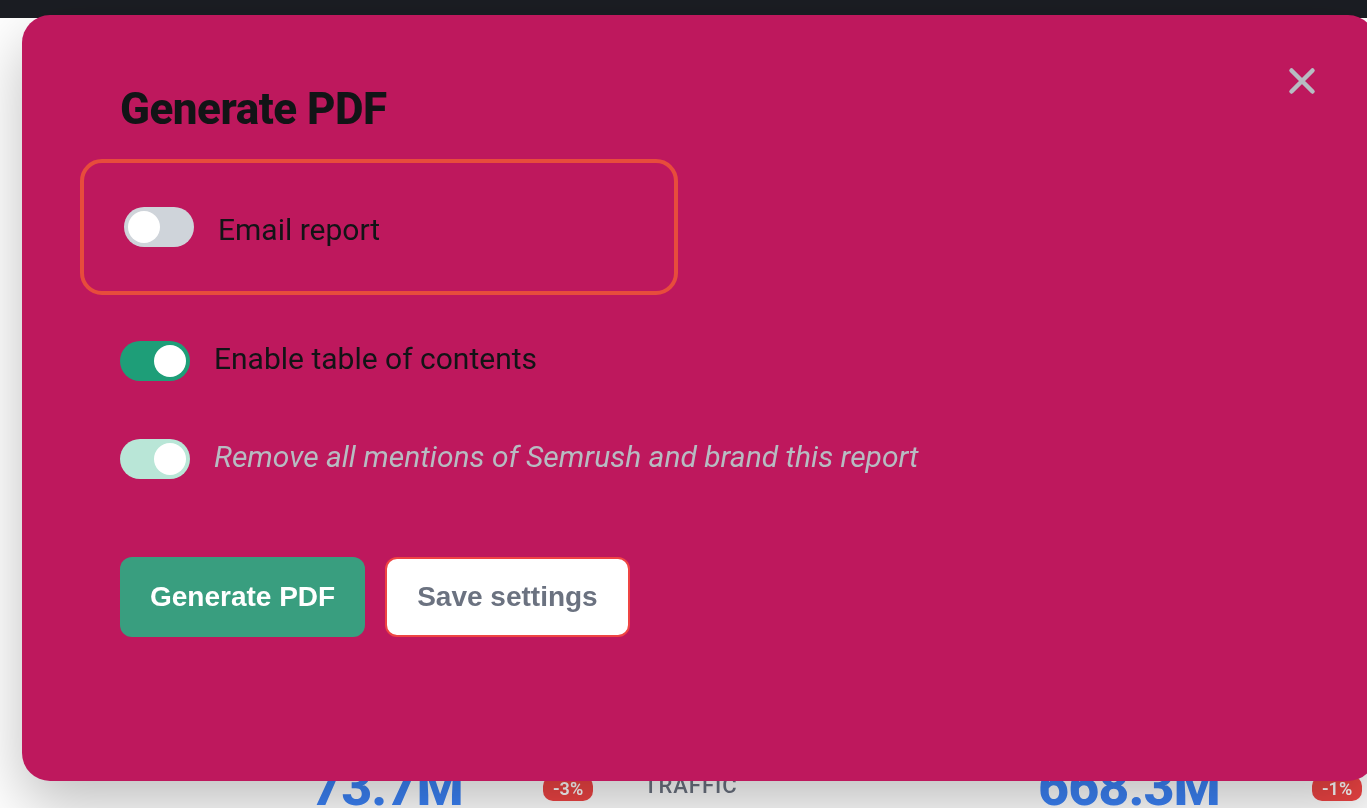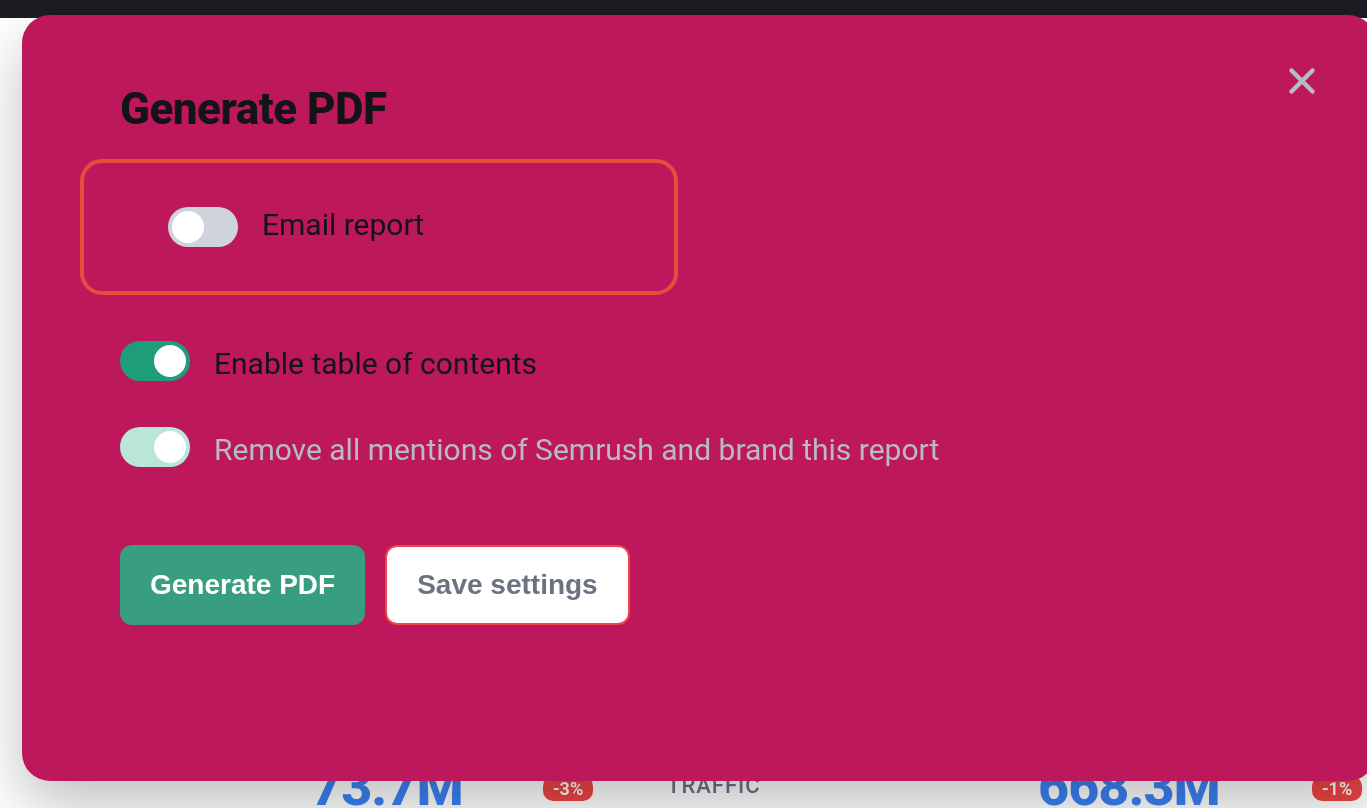--- a/index.html
+++ b/index.html
@@ -23,21 +23,21 @@
     position: absolute; left: 311px; bottom: -10px;
     font-size: 54px; font-weight: 800; color: #3b82f6; letter-spacing: -1px;
   }
   .page-bg .bottom .badge1 {
     position: absolute; left: 543px; bottom: 7px;
     background: #ef4444; color: #fff; font-size: 18px; font-weight: 600;
     padding: 2px 10px; border-radius: 10px;
   }
   .page-bg .bottom .label {
     position: absolute; left: 644px; bottom: 10px;
-    font-size: 22px; font-weight: 500; color: #6b7280; letter-spacing: 1px; margin-left: 23px;
+    font-size: 22px; font-weight: 500; color: #6b7280; letter-spacing: 1px;
   }
   .page-bg .bottom .val2 {
     position: absolute; left: 1038px; bottom: -10px;
     font-size: 54px; font-weight: 800; color: #3b82f6; letter-spacing: -1px;
   }
   .page-bg .bottom .badge2 {
     position: absolute; left: 1312px; bottom: 7px;
     background: #ef4444; color: #fff; font-size: 18px; font-weight: 600;
     padding: 2px 10px; border-radius: 10px;
   }
@@ -66,28 +66,27 @@
   }
 
   .highlight-box {
     border: 4px solid #e74c3c; border-radius: 22px;
     padding: 28px 0 28px 0;
     margin-left: -40px;
     width: 598px;
   }
 
   .opt-row {
-    display: flex; align-items: flex-start; gap: 24px;
+    display: flex; align-items: flex-end; gap: 24px;
     padding: 16px 0 16px 40px;
-    margin-left: 44px;
   }
   .opt-row + .opt-row { margin-top: 28px; }
 
-  .opt-row-single { padding-left: 0; margin-top: 46px; display:flex; align-items:flex-end; gap:24px; }
-  .opt-row-single + .opt-row-single { margin-top: 46px; }
+  .opt-row-single { padding-left: 0; margin-top: 46px; display:flex; align-items:flex-start; gap:24px; }
+  .opt-row-single + .opt-row-single { margin-top: 58px; font-style: italic; }
 
   .toggle {
     width: 70px; height: 40px; border-radius: 999px; position: relative; flex-shrink: 0;
     cursor: pointer;
   }
   .toggle .knob {
     position: absolute; top: 4px; width: 32px; height: 32px; border-radius: 50%;
     background: #fff;
   }
   .toggle.off { background: #cfd4da; }

